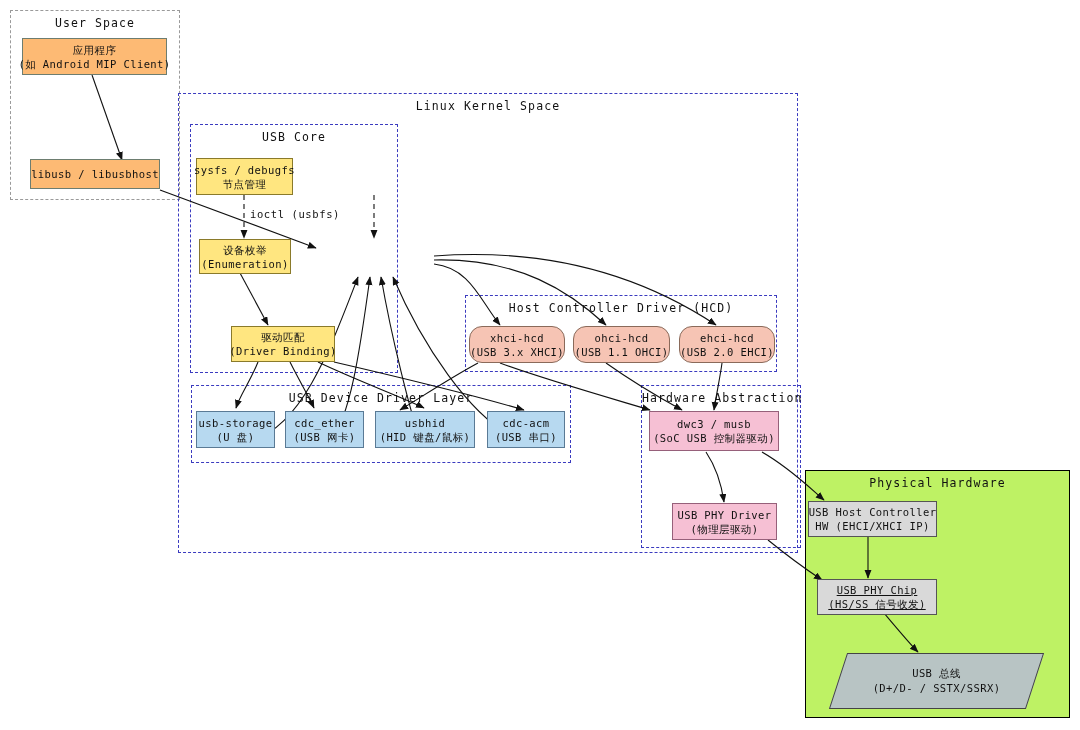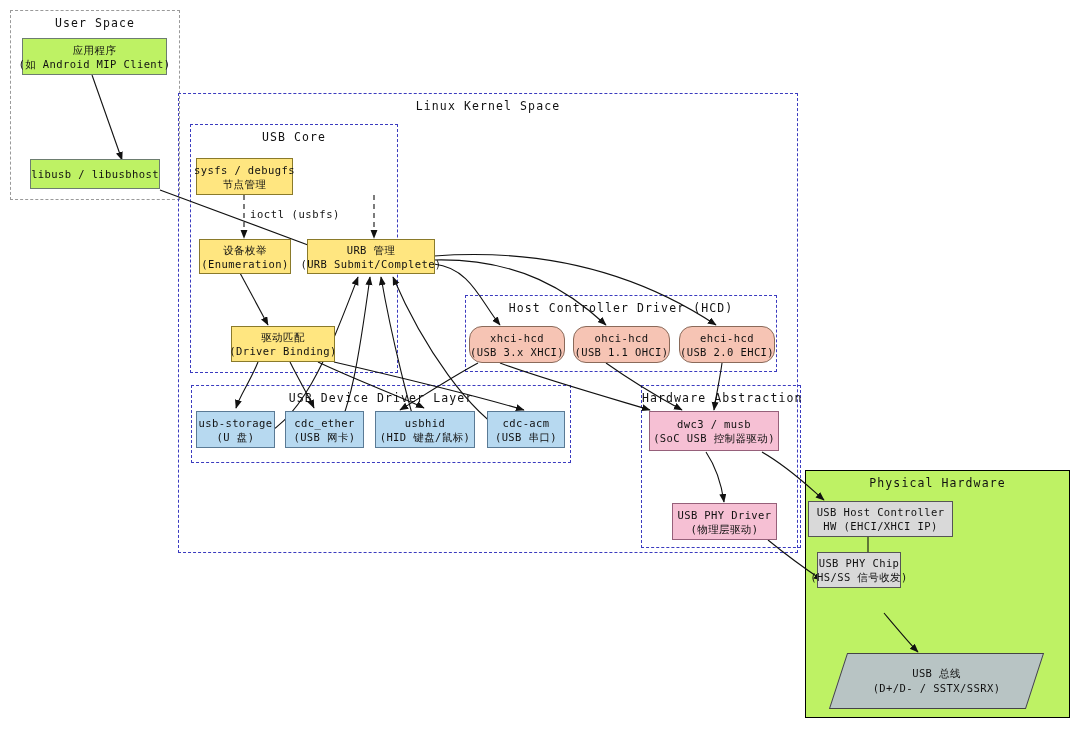--- a/index.html
+++ b/index.html
@@ -41,21 +41,21 @@
     align-items:center;justify-content:center;
     text-align:center;
     font-size:10.5px;
     line-height:14px;
     color:#111;
     letter-spacing:.4px;
     padding:1px 2px;
   }
   .box .l1{white-space:nowrap;}
   .box .l2{white-space:nowrap;}
-  .box.green{background:#bef264;border-color:#6d7d70;}
+  .box.green{background:#fdba74;border-color:#6d7d70;}
   .box.yellow{background:#ffe680;border-color:#8a7a2a;}
   .box.pink{background:#f6c4b4;border-color:#8a6a5a;border-radius:13px;}
   .box.blue{background:#b7d9f0;border-color:#5a7a95;}
   .box.magenta{background:#f6c0d4;border-color:#96607a;}
   .box.gray{background:#d9d9d9;border-color:#555;}
 
   .bus{
     position:absolute;
     background:#b8c4c4;
     border:1.3px solid #444;
@@ -175,24 +175,20 @@
   </div>
 
 
   <div class="edgelabel" style="left:250px;top:208px;">ioctl (usbfs)</div>
 
   <div class="box yellow" style="left:199px;top:239px;width:92px;height:35px;">
     <div class="l1">设备枚举</div>
     <div class="l2">(Enumeration)</div>
   </div>
 
-  <div class="box yellow" style="left:307px;top:239px;width:128px;height:35px;">
-    <div class="l1">URB 管理</div>
-    <div class="l2">(URB Submit/Complete)</div>
-  </div>
 
   <div class="box yellow" style="left:231px;top:326px;width:104px;height:36px;">
     <div class="l1">驱动匹配</div>
     <div class="l2">(Driver Binding)</div>
   </div>
 
   <div class="box pink" style="left:469px;top:326px;width:96px;height:37px;">
     <div class="l1">xhci-hcd</div>
     <div class="l2">(USB 3.x XHCI)</div>
   </div>
@@ -230,26 +226,26 @@
   <div class="box magenta" style="left:649px;top:411px;width:130px;height:40px;">
     <div class="l1">dwc3 / musb</div>
     <div class="l2">(SoC USB 控制器驱动)</div>
   </div>
 
   <div class="box magenta" style="left:672px;top:503px;width:105px;height:37px;">
     <div class="l1">USB PHY Driver</div>
     <div class="l2">(物理层驱动)</div>
   </div>
 
-  <div class="box gray" style="left:808px;top:501px;width:145px;height:36px;">
+  <div class="box gray" style="left:808px;top:501px;width:129px;height:36px;">
     <div class="l1">USB Host Controller</div>
     <div class="l2">HW (EHCI/XHCI IP)</div>
   </div>
 
-  <div class="box gray" style="left:817px;top:552px;width:84px;height:36px;">
+  <div class="box gray" style="left:817px;top:579px;width:120px;height:36px;text-decoration:underline;">
     <div class="l1">USB PHY Chip</div>
     <div class="l2">(HS/SS 信号收发)</div>
   </div>
 
   <div class="bus" style="left:838px;top:653px;width:195px;height:54px;">
     <div class="buslabel">
       <div>USB 总线</div>
       <div>(D+/D- / SSTX/SSRX)</div>
     </div>
   </div>

